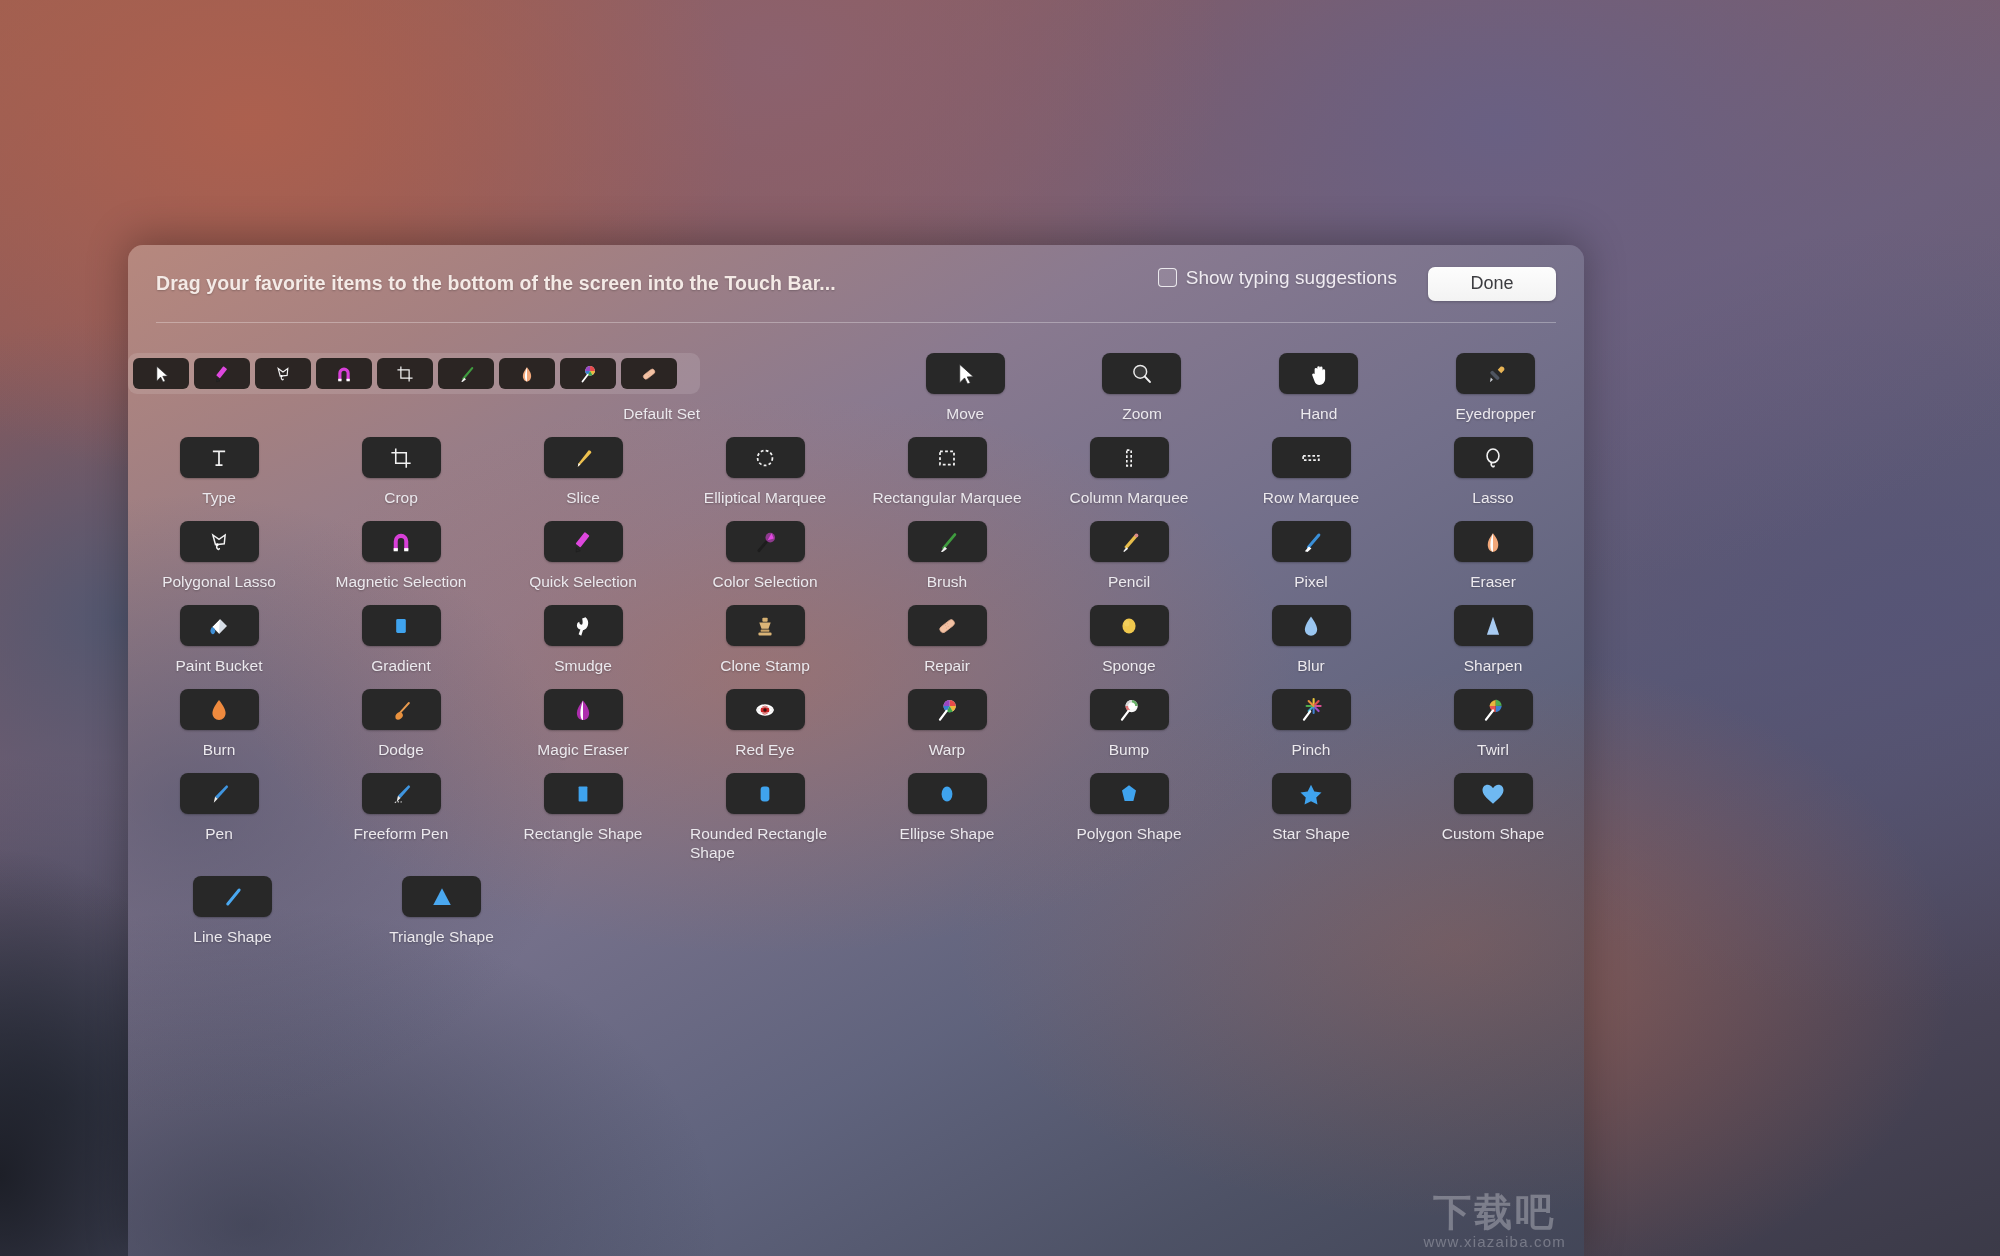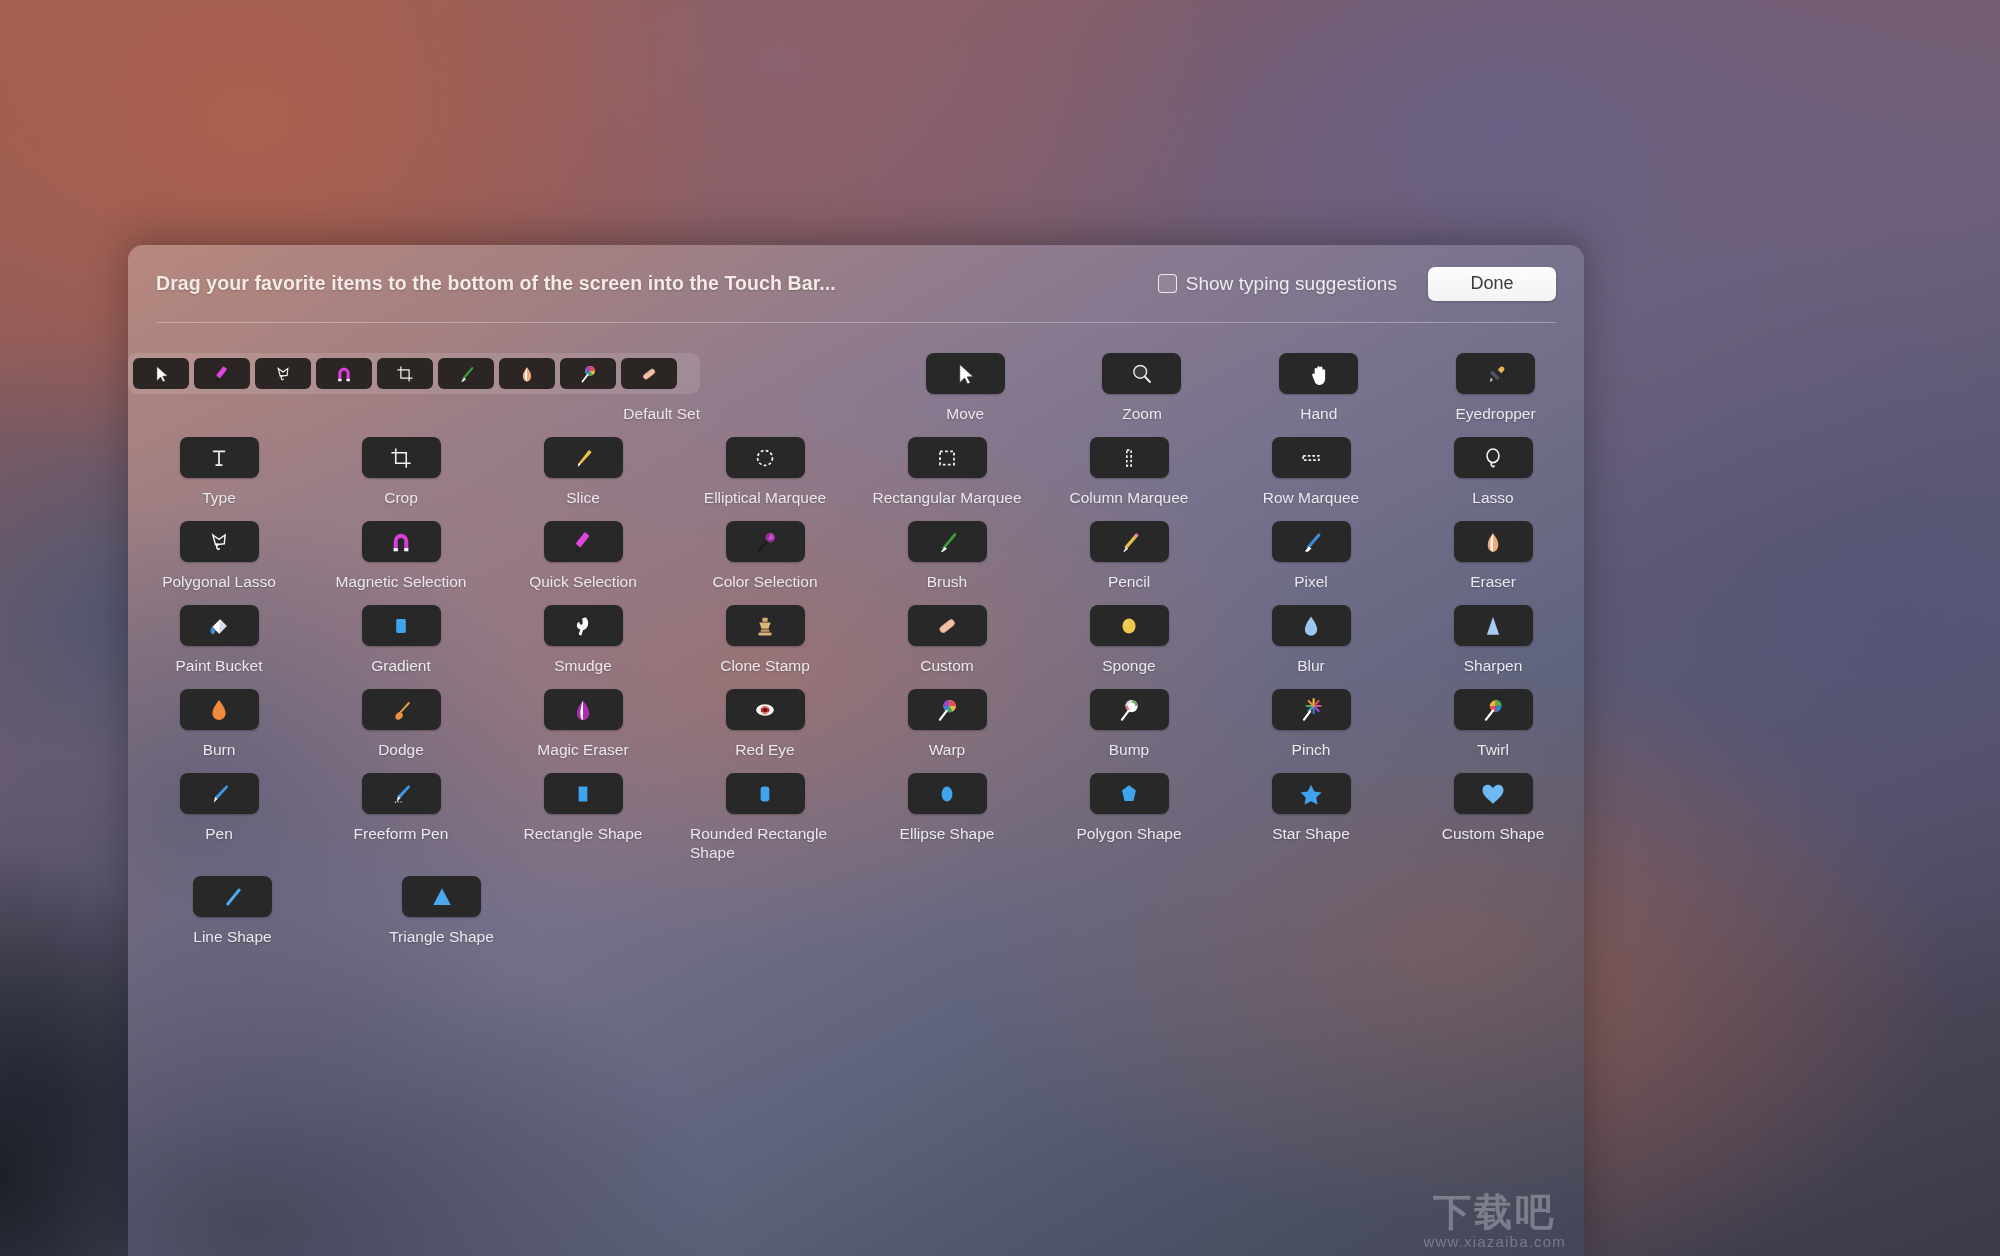--- a/index.html
+++ b/index.html
@@ -81,21 +81,21 @@
   #sheet-title {
     font-size: 19.5px;
     font-weight: bold;
     color: #f4eae6;
     letter-spacing: 0.1px;
     text-shadow: 0 1px 2px rgba(0,0,0,0.22);
   }
   #header-right {
     margin-left: auto;
     display: flex;
-    align-items: center;
+    align-items: flex-start;
     gap: 31px;
   }
   .checkbox-group {
     display: flex;
     align-items: center;
     gap: 9px;
   }
   .checkbox-box {
     width: 19px; height: 19px;
     border-radius: 4px;
@@ -557,21 +557,21 @@
             <svg width="28" height="28" viewBox="0 0 32 32">
               <rect x="6.5" y="12.5" width="19" height="7.5" rx="3.7" transform="rotate(-38 16 16)" fill="#f2c1a3" stroke="#dda98c" stroke-width="0.8"></rect>
               <g fill="#dda58a">
                 <circle cx="14.4" cy="15.2" r="0.7"></circle>
                 <circle cx="16.4" cy="13.4" r="0.7"></circle>
                 <circle cx="17.4" cy="16.6" r="0.7"></circle>
                 <circle cx="15.4" cy="18.3" r="0.7"></circle>
               </g>
             </svg>
           </div>
-          <div class="tile-label">Custom</div>
+          <div class="tile-label">Repair</div>
         </div>
         <div class="grid-cell">
           <div class="tile">
             <svg width="28" height="28" viewBox="0 0 32 32">
               <ellipse cx="16" cy="16" rx="7.5" ry="8.5" fill="#efc74d"></ellipse>
               <ellipse cx="13.5" cy="13" rx="3" ry="3.5" fill="#f3d369" opacity="0.6"></ellipse>
             </svg>
           </div>
           <div class="tile-label">Sponge</div>
         </div>

